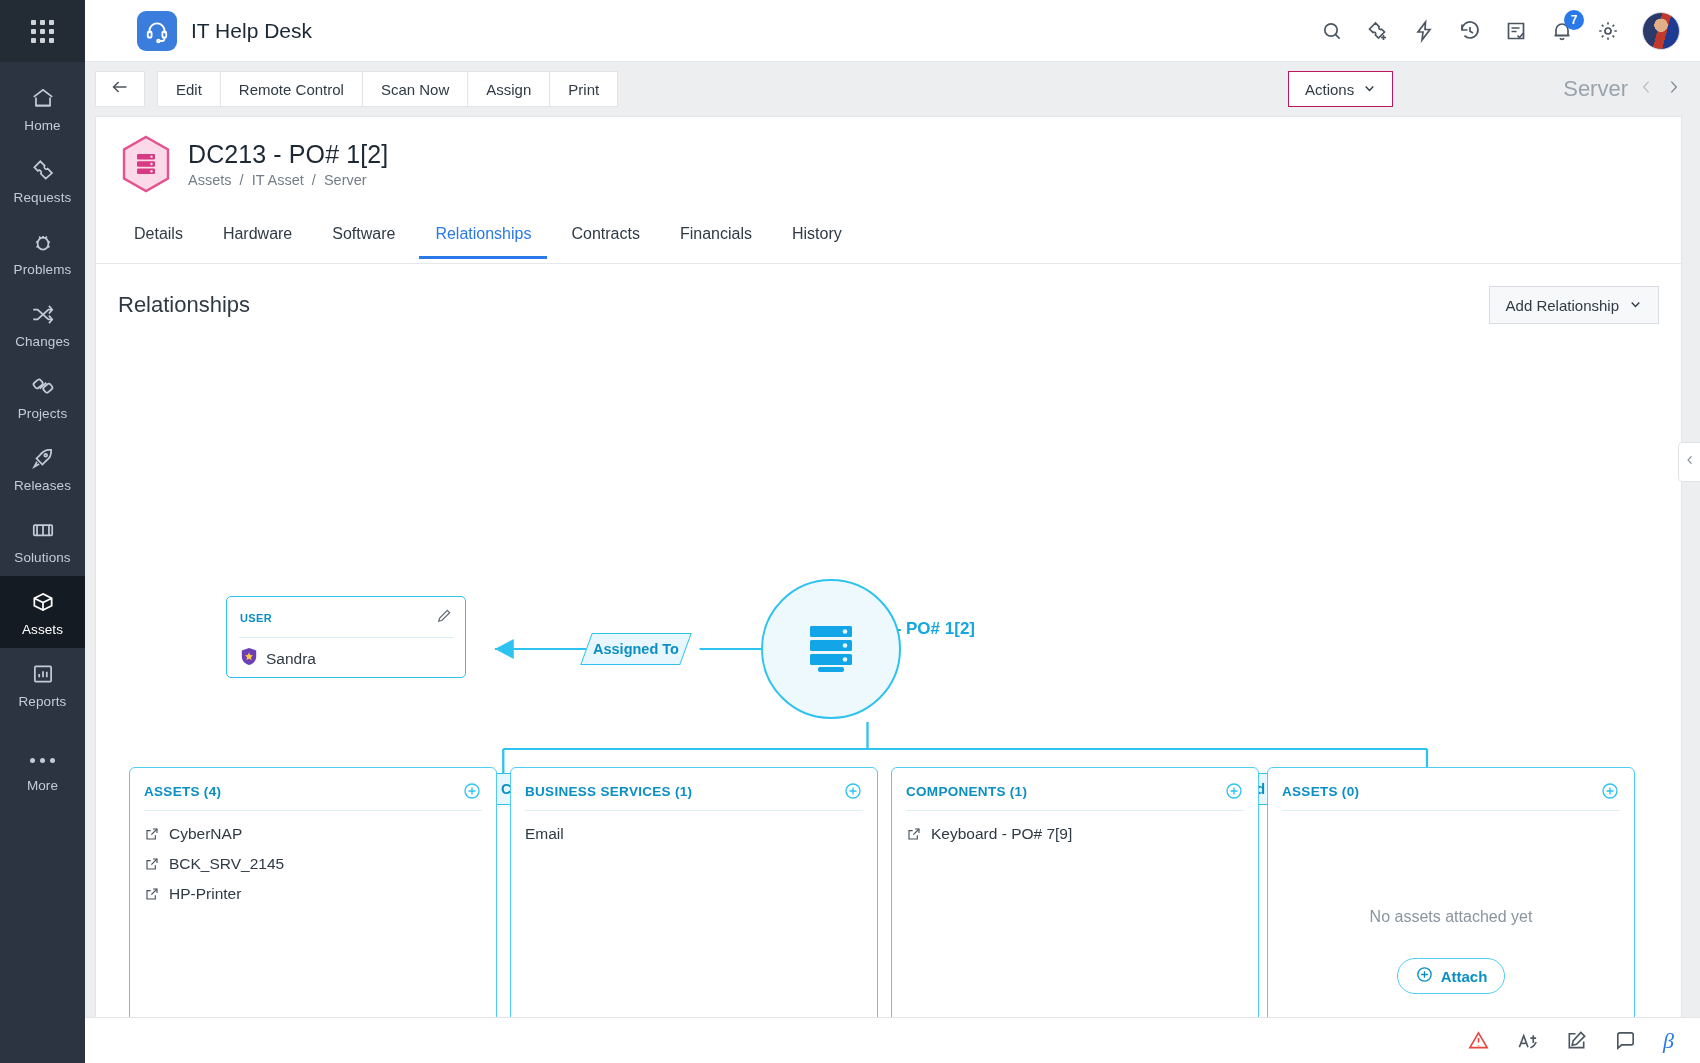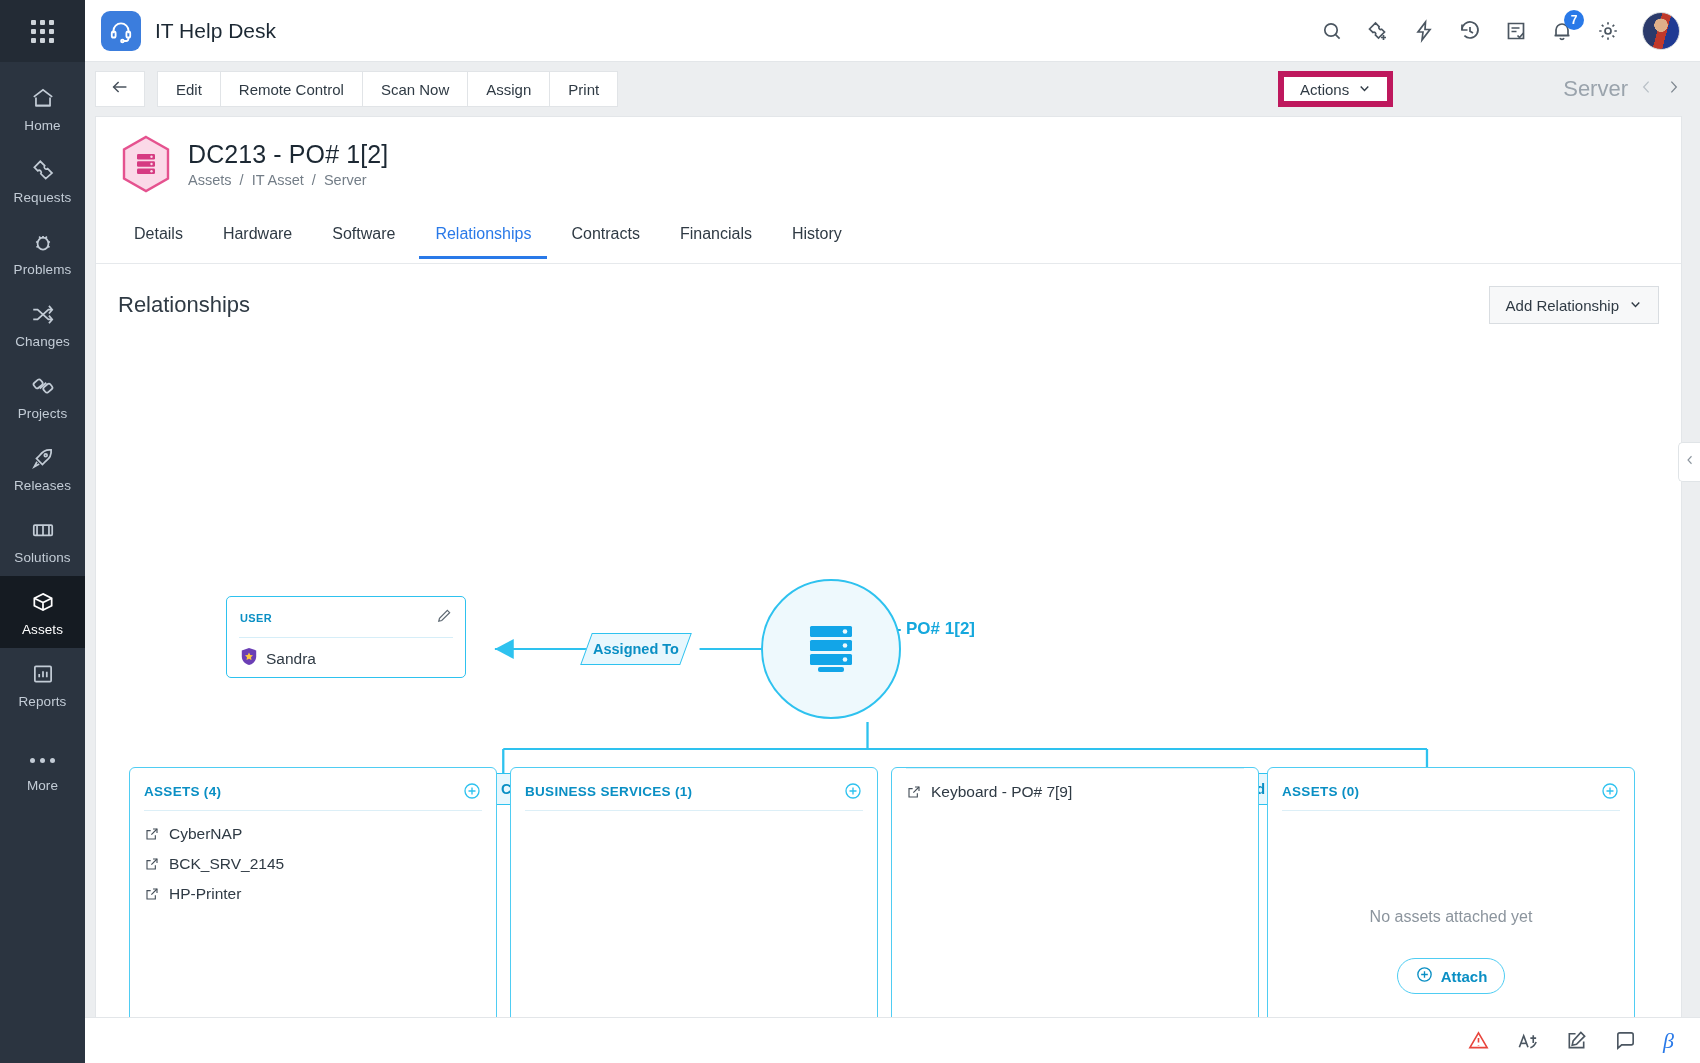--- a/index.html
+++ b/index.html
@@ -40,21 +40,21 @@
   .rail-more { margin-top: 12px; }
   .rail-more .mdots { display: flex; gap: 5px; justify-content: center; height: 30px; align-items: center; }
   .rail-more .mdots i { width: 5px; height: 5px; border-radius: 50%; background: #c3ccd6; display: block; }
 
   
   .topbar {
     position: absolute; left: 85px; top: 0; right: 0; height: 62px;
     background: #fff; display: flex; align-items: center;
     border-bottom: 1px solid #e3e6e9;
   }
-  .brand { display: flex; align-items: center; gap: 14px; padding-left: 16px; }
+  .brand { display: flex; align-items: center; gap: 14px; padding-left: 16px; margin-left: 36px; }
   .brand-logo {
     width: 40px; height: 40px; border-radius: 9px; background: #3b7ddd;
     display: flex; align-items: center; justify-content: center;
   }
   .brand-name { font-size: 21px; color: #1c2833; }
   .top-actions { margin-left: auto; display: flex; align-items: center; gap: 22px; padding-right: 20px; }
   .ticon { cursor: pointer; position: relative; color: #4b5661; display: flex; align-items: center; }
   .ticon svg { stroke: currentColor; fill: none; stroke-width: 1.7; }
   .badge {
     position: absolute; top: -9px; right: -10px; background: #2979e8; color: #fff;
@@ -82,21 +82,21 @@
   }
   .btn-group { display: flex; margin-left: 12px; }
   .btn-group .gbtn {
     height: 36px; padding: 0 18px; background: #fff; border: 1px solid #e1e4e7;
     border-left: none; font-size: 15px; color: #2f3a44; cursor: pointer;
     display: flex; align-items: center;
   }
   .btn-group .gbtn:first-child { border-left: 1px solid #e1e4e7; }
   .actions-btn {
     margin-left: auto; height: 36px; padding: 0 16px; background: #fff;
-    border: 6px solid #be185d; font-size: 15px; color: #2f3a44; cursor: pointer;
+    border: 1px solid #be185d; font-size: 15px; color: #2f3a44; cursor: pointer;
     display: flex; align-items: center; gap: 9px;
   }
   .server-nav { display: flex; align-items: center; gap: 10px; margin-left: 170px; color: #9aa3ac; }
   .server-nav .sv-label { font-size: 22px; }
   .server-nav .chev { font-size: 22px; cursor: pointer; line-height: 1; }
   .chev.right { color: #7d868f; }
 
   
   .page {
     position: absolute; left: 10px; right: 18px; top: 54px; bottom: 8px;
@@ -605,23 +605,37 @@
         <div class="panel-head">
           <span class="panel-title">BUSINESS SERVICES (1)</span>
           <span class="plus">
             <svg width="20" height="20" viewBox="0 0 24 24" fill="none" stroke="currentColor" stroke-width="1.6">
                 <circle cx="12" cy="12" r="8.4"></circle>
                 <path d="M12 7.8v8.4M7.8 12h8.4"></path>
               </svg>
           </span>
         </div>
         <div class="panel-div"></div>
+        <div class="plist">
+          <div class="pitem plain">
+            <span>Email</span>
+          </div>
+        </div>
       </div>
 
       <div class="panel" style="left:795px; width:368px;">
+        <div class="panel-head">
+          <span class="panel-title">COMPONENTS (1)</span>
+          <span class="plus">
+            <svg width="20" height="20" viewBox="0 0 24 24" fill="none" stroke="currentColor" stroke-width="1.6">
+                <circle cx="12" cy="12" r="8.4"></circle>
+                <path d="M12 7.8v8.4M7.8 12h8.4"></path>
+              </svg>
+          </span>
+        </div>
         <div class="panel-div"></div>
         <div class="plist">
           <div class="pitem">
             <span class="ext">
               <svg width="16" height="16" viewBox="0 0 24 24" fill="none" stroke="currentColor" stroke-width="1.7">
                   <path d="M13.5 4.5h6v6"></path>
                   <path d="M19.5 4.5 11 13"></path>
                   <path d="M17 14v5.5H4.5V7H10"></path>
                 </svg>
             </span>

